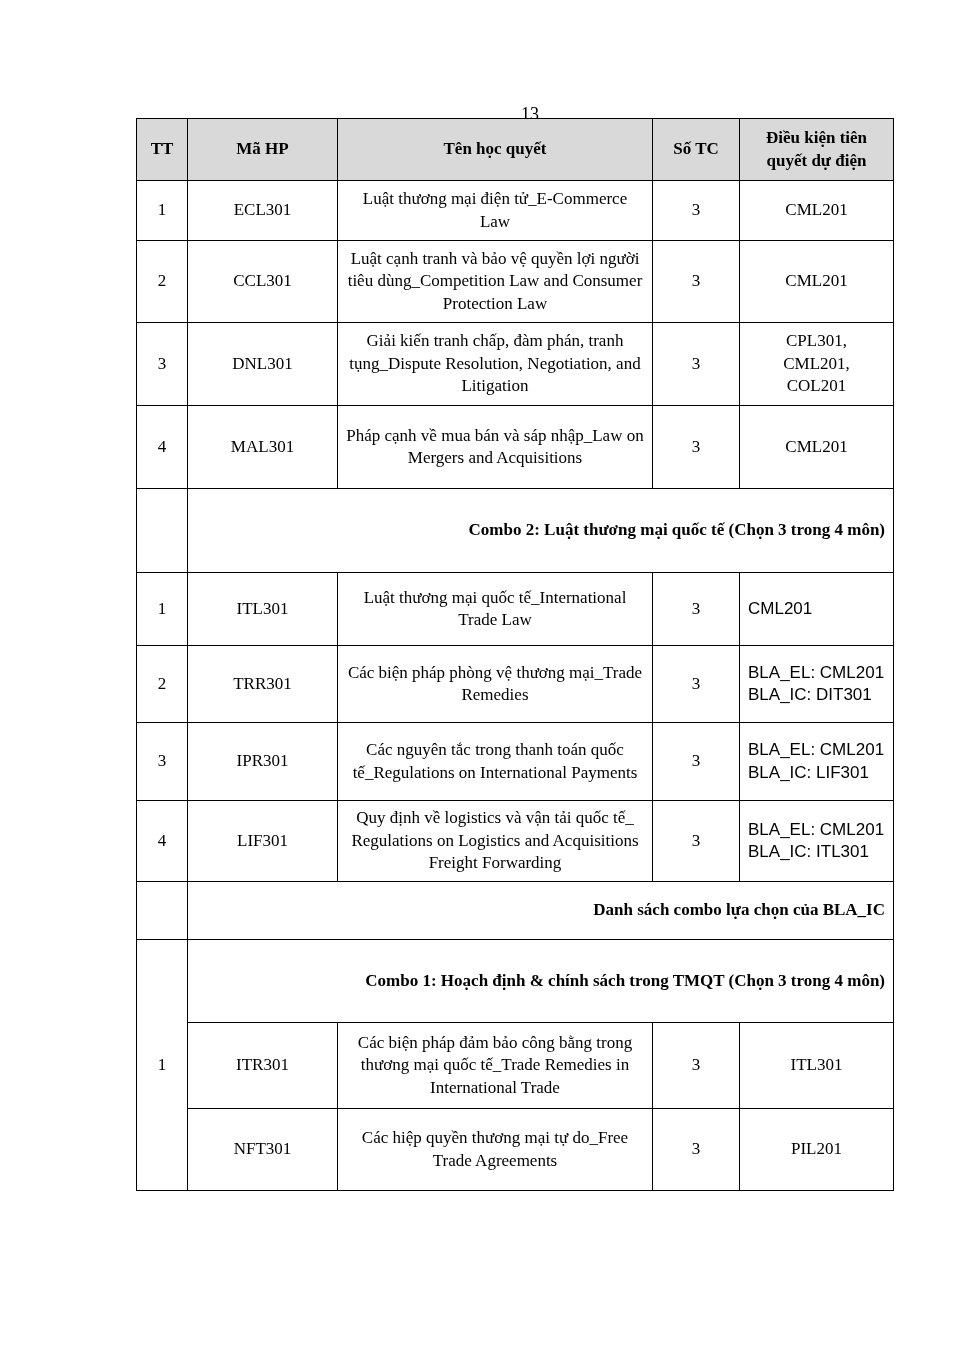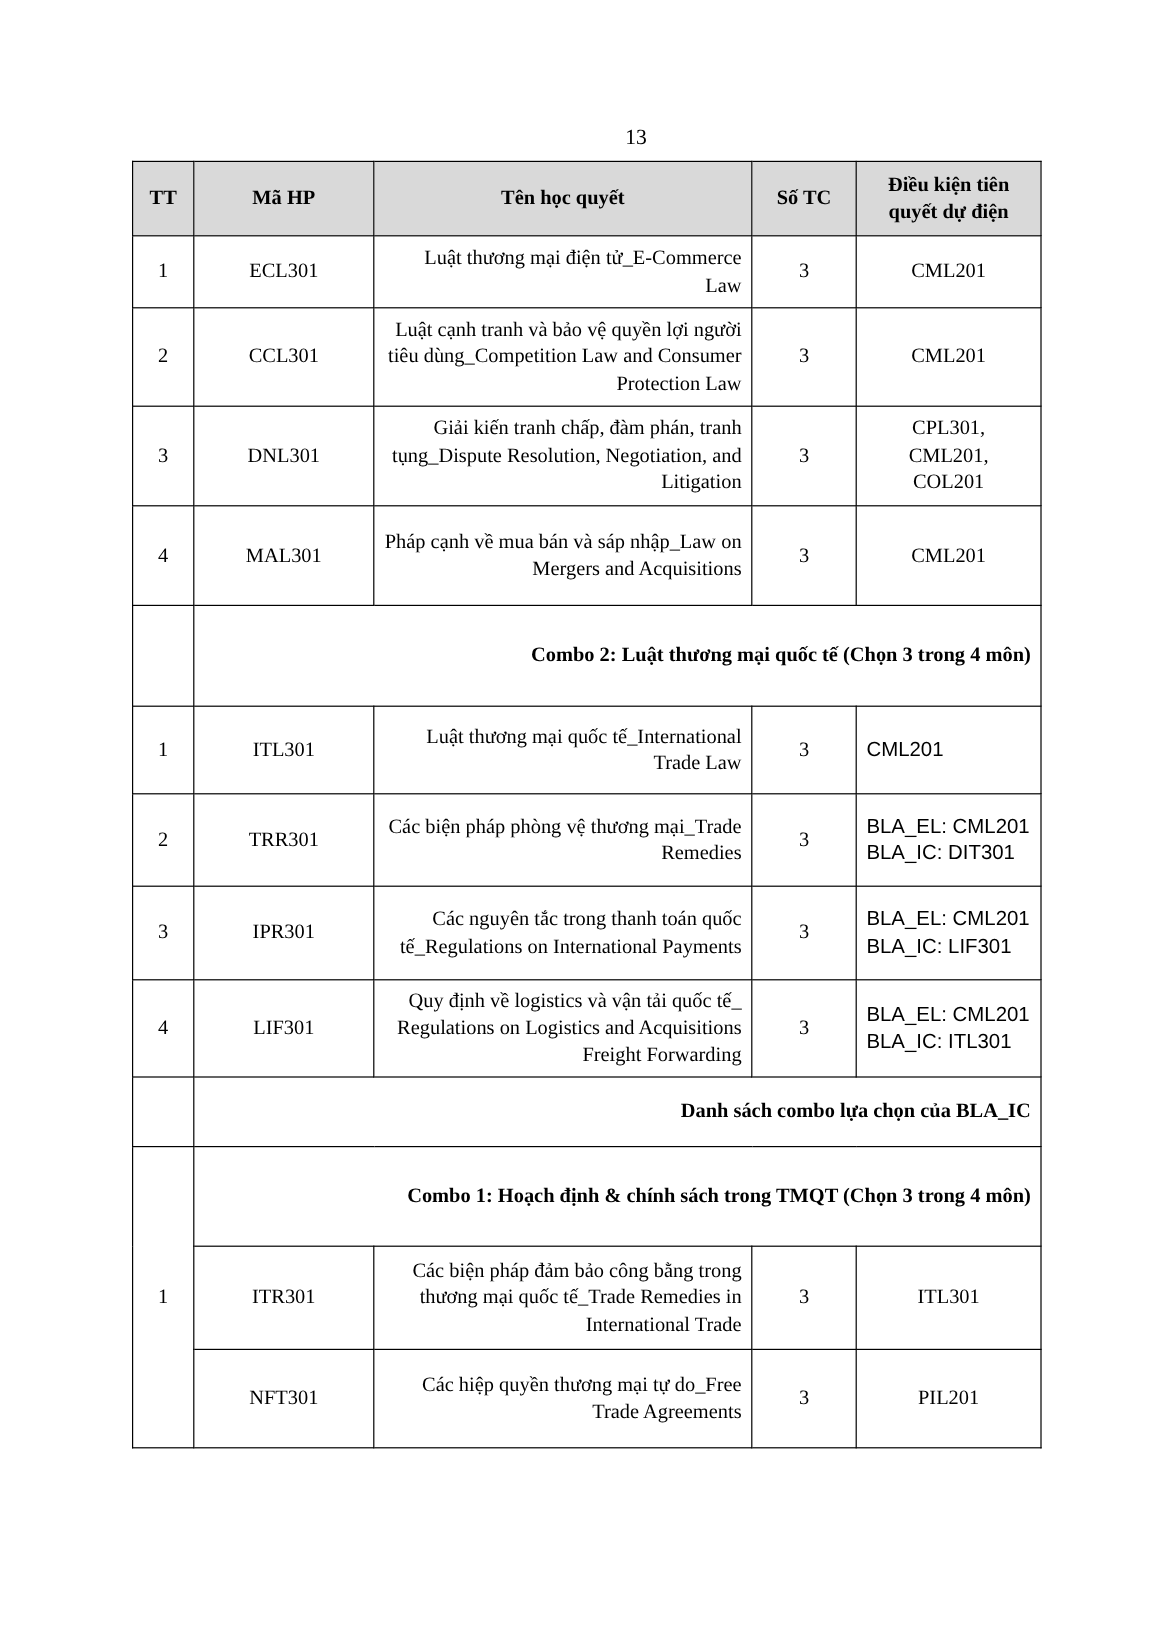--- a/index.html
+++ b/index.html
@@ -16,44 +16,43 @@
     top: 60px;
     left: 480px;
     width: 100px;
     text-align: center;
     font-size: 18px;
     margin-top: 44px;
   }
   table.curriculum {
     position: absolute;
     top: 118px;
-    left: 110px;
+    left: 136px;
     width: 757px;
     border-collapse: collapse;
     table-layout: fixed;
-    margin-top: 16px;
   }
   .curriculum td, .curriculum th {
     border: 1px solid #000000;
     vertical-align: middle;
     padding: 3px 8px;
     font-size: 17px;
     line-height: 1.32;
     overflow: hidden;
     word-wrap: break-word;
   }
   .curriculum th {
     background: #d9d9d9;
     font-weight: bold;
     text-align: center;
     line-height: 1.35;
     padding: 3px 4px;
   }
   .tt, .code, .credits { text-align: center; }
-  .name { text-align: right; padding: 3px 10px; }
+  .name { text-align: center; padding: 3px 10px; }
   .prereq { text-align: center; white-space: pre-line; }
   .prereq-sans {
     font-family: "Liberation Sans", sans-serif;
     font-size: 15px;
     text-align: left;
     white-space: pre-line;
     padding-left: 10px;
     line-height: 1.5;
   }
   .combo {

